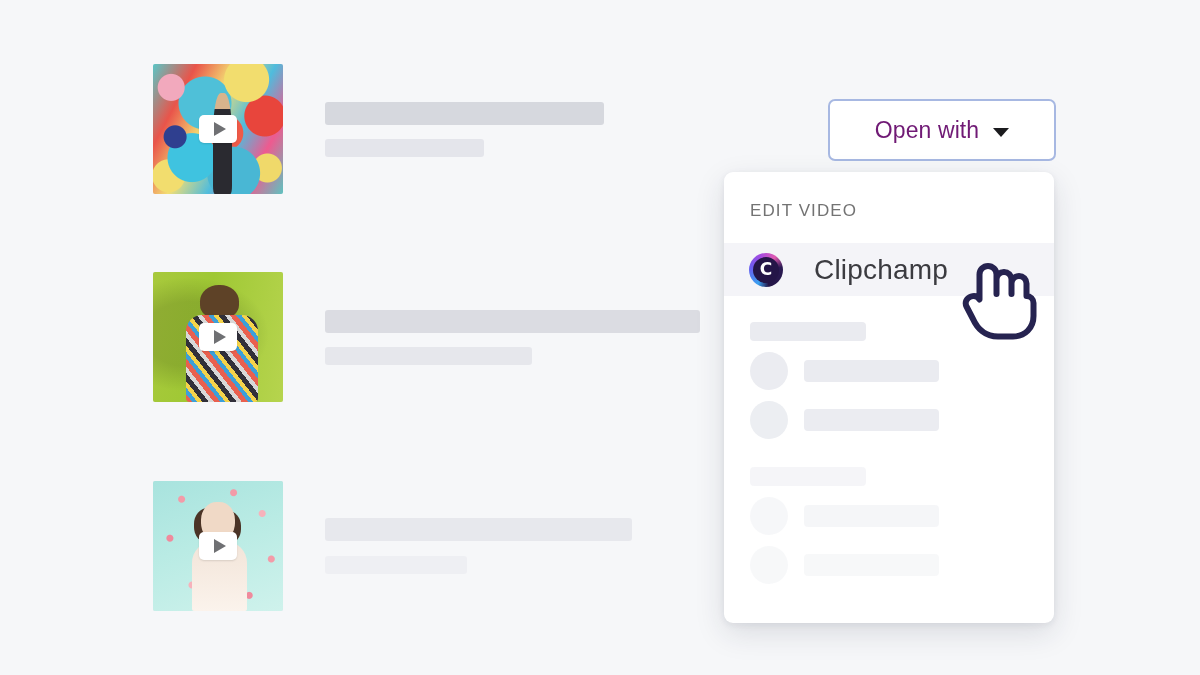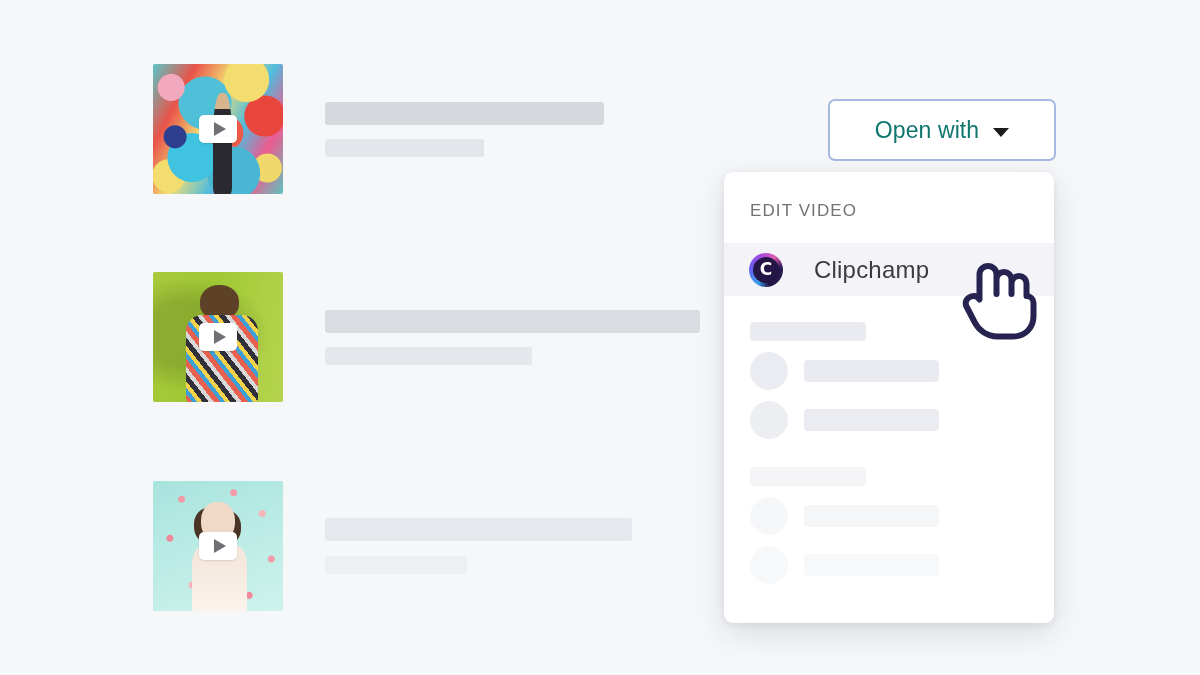--- a/index.html
+++ b/index.html
@@ -148,21 +148,21 @@
     border: 2px solid #a7b8e2;
     border-radius: 7px;
     display: flex;
     align-items: center;
     justify-content: center;
     gap: 14px;
     cursor: pointer;
   }
   #open-with .label {
     font-size: 23px;
-    color: #0f766e;
+    color: #701a75;
     letter-spacing: .1px;
   }
   #open-with .caret {
     width: 0; height: 0;
     border-left: 8px solid transparent;
     border-right: 8px solid transparent;
     border-top: 9px solid #1b1b1e;
     margin-top: 4px;
   }
 
@@ -216,21 +216,21 @@
     align-items: center;
     justify-content: center;
     color: #ffffff;
     font-size: 17px;
     font-weight: bold;
     font-family: "DejaVu Sans", sans-serif;
     line-height: 1;
   }
   #clipchamp-label {
     margin-left: 31px;
-    font-size: 24px;
+    font-size: 28px;
     color: #3b3b40;
     letter-spacing: .2px;
   }
 
   .sk-bar { position: absolute; border-radius: 4px; }
   .sk-circle { position: absolute; border-radius: 50%; }
 
   
   #cursor {
     position: absolute;

